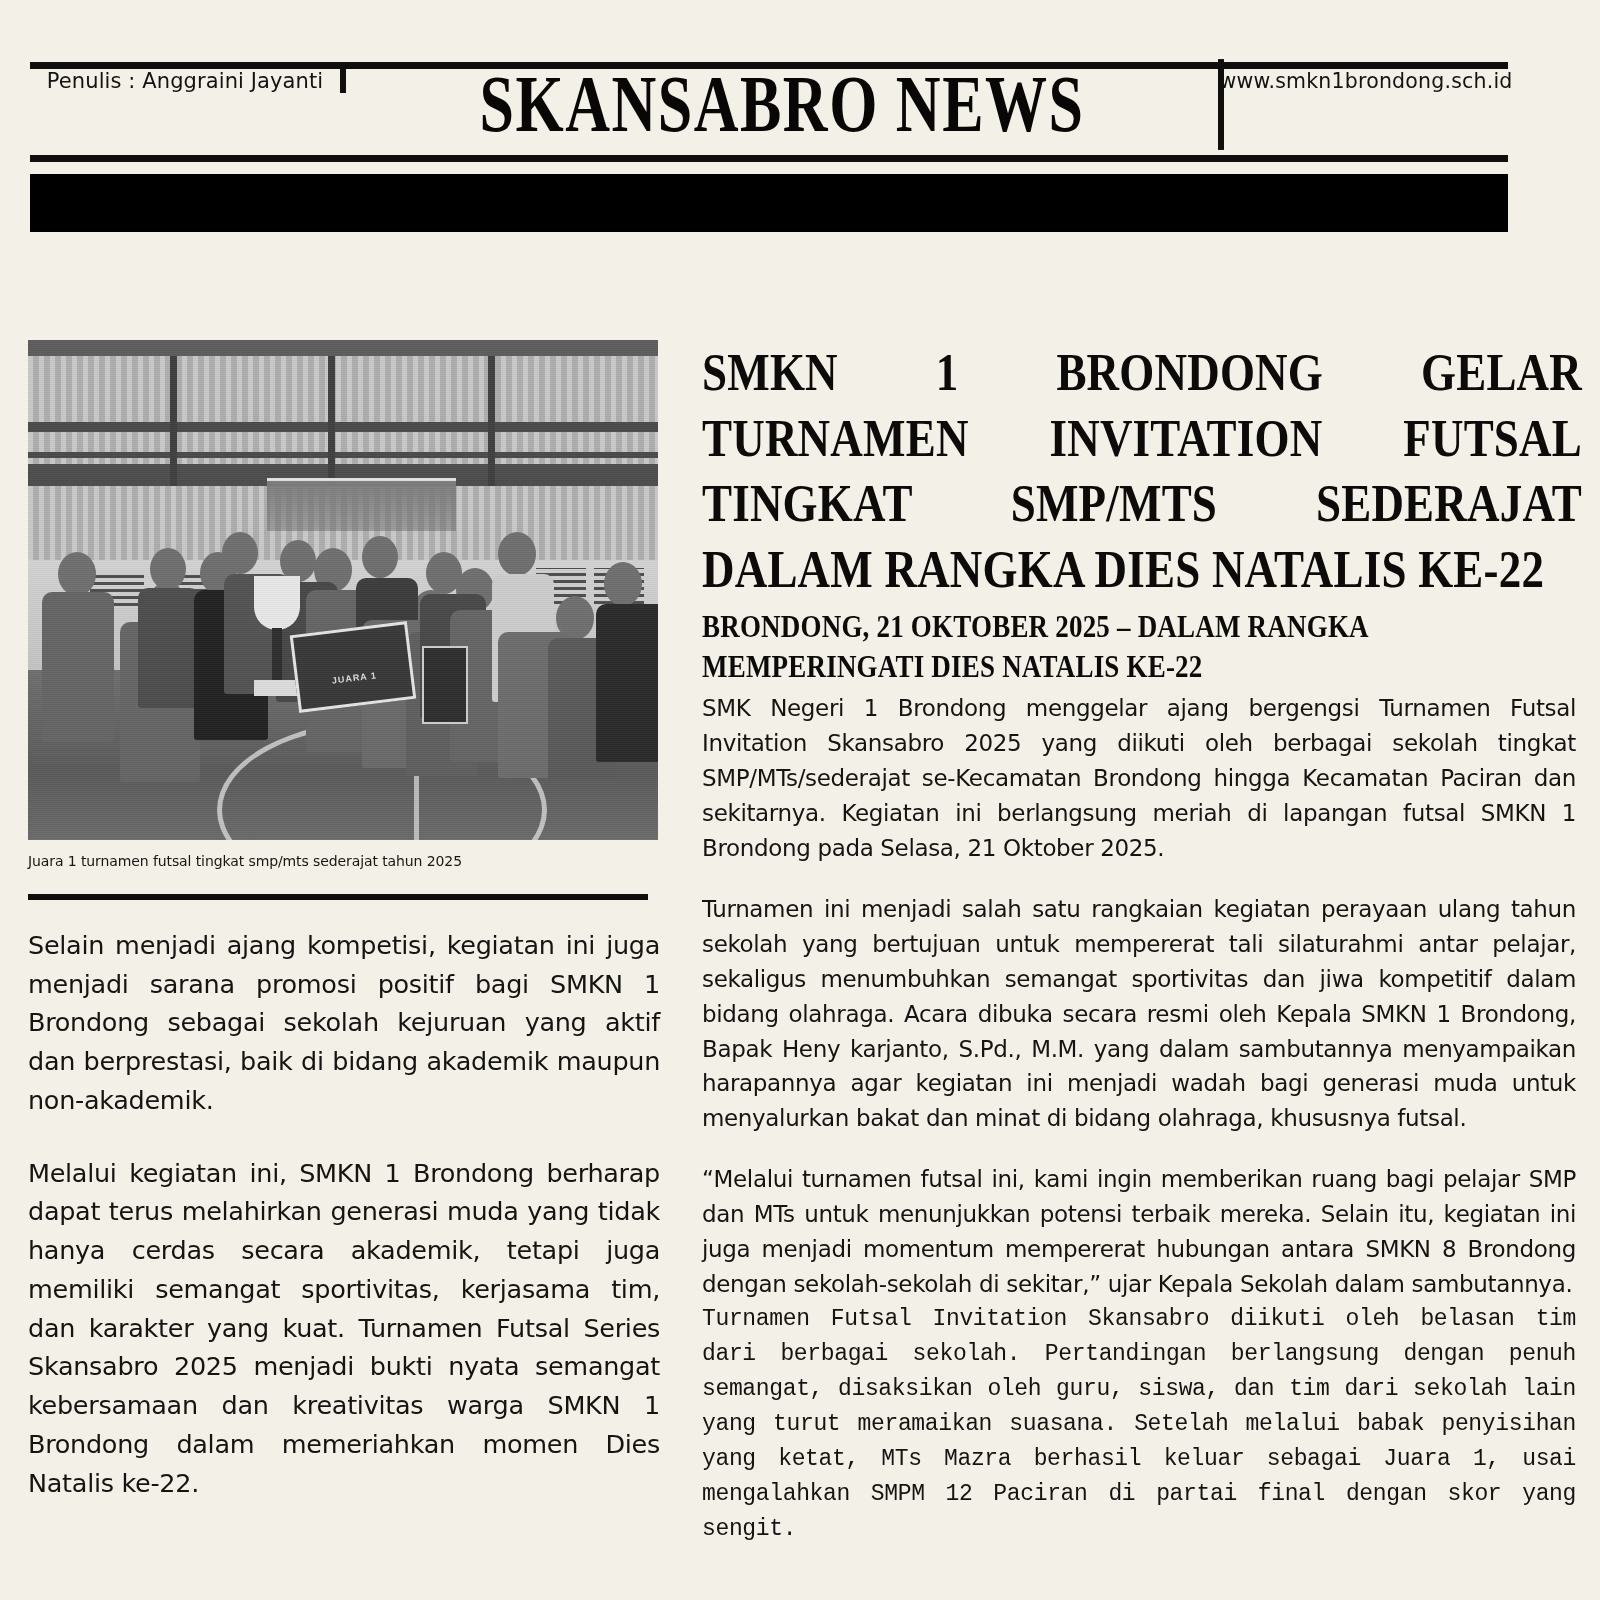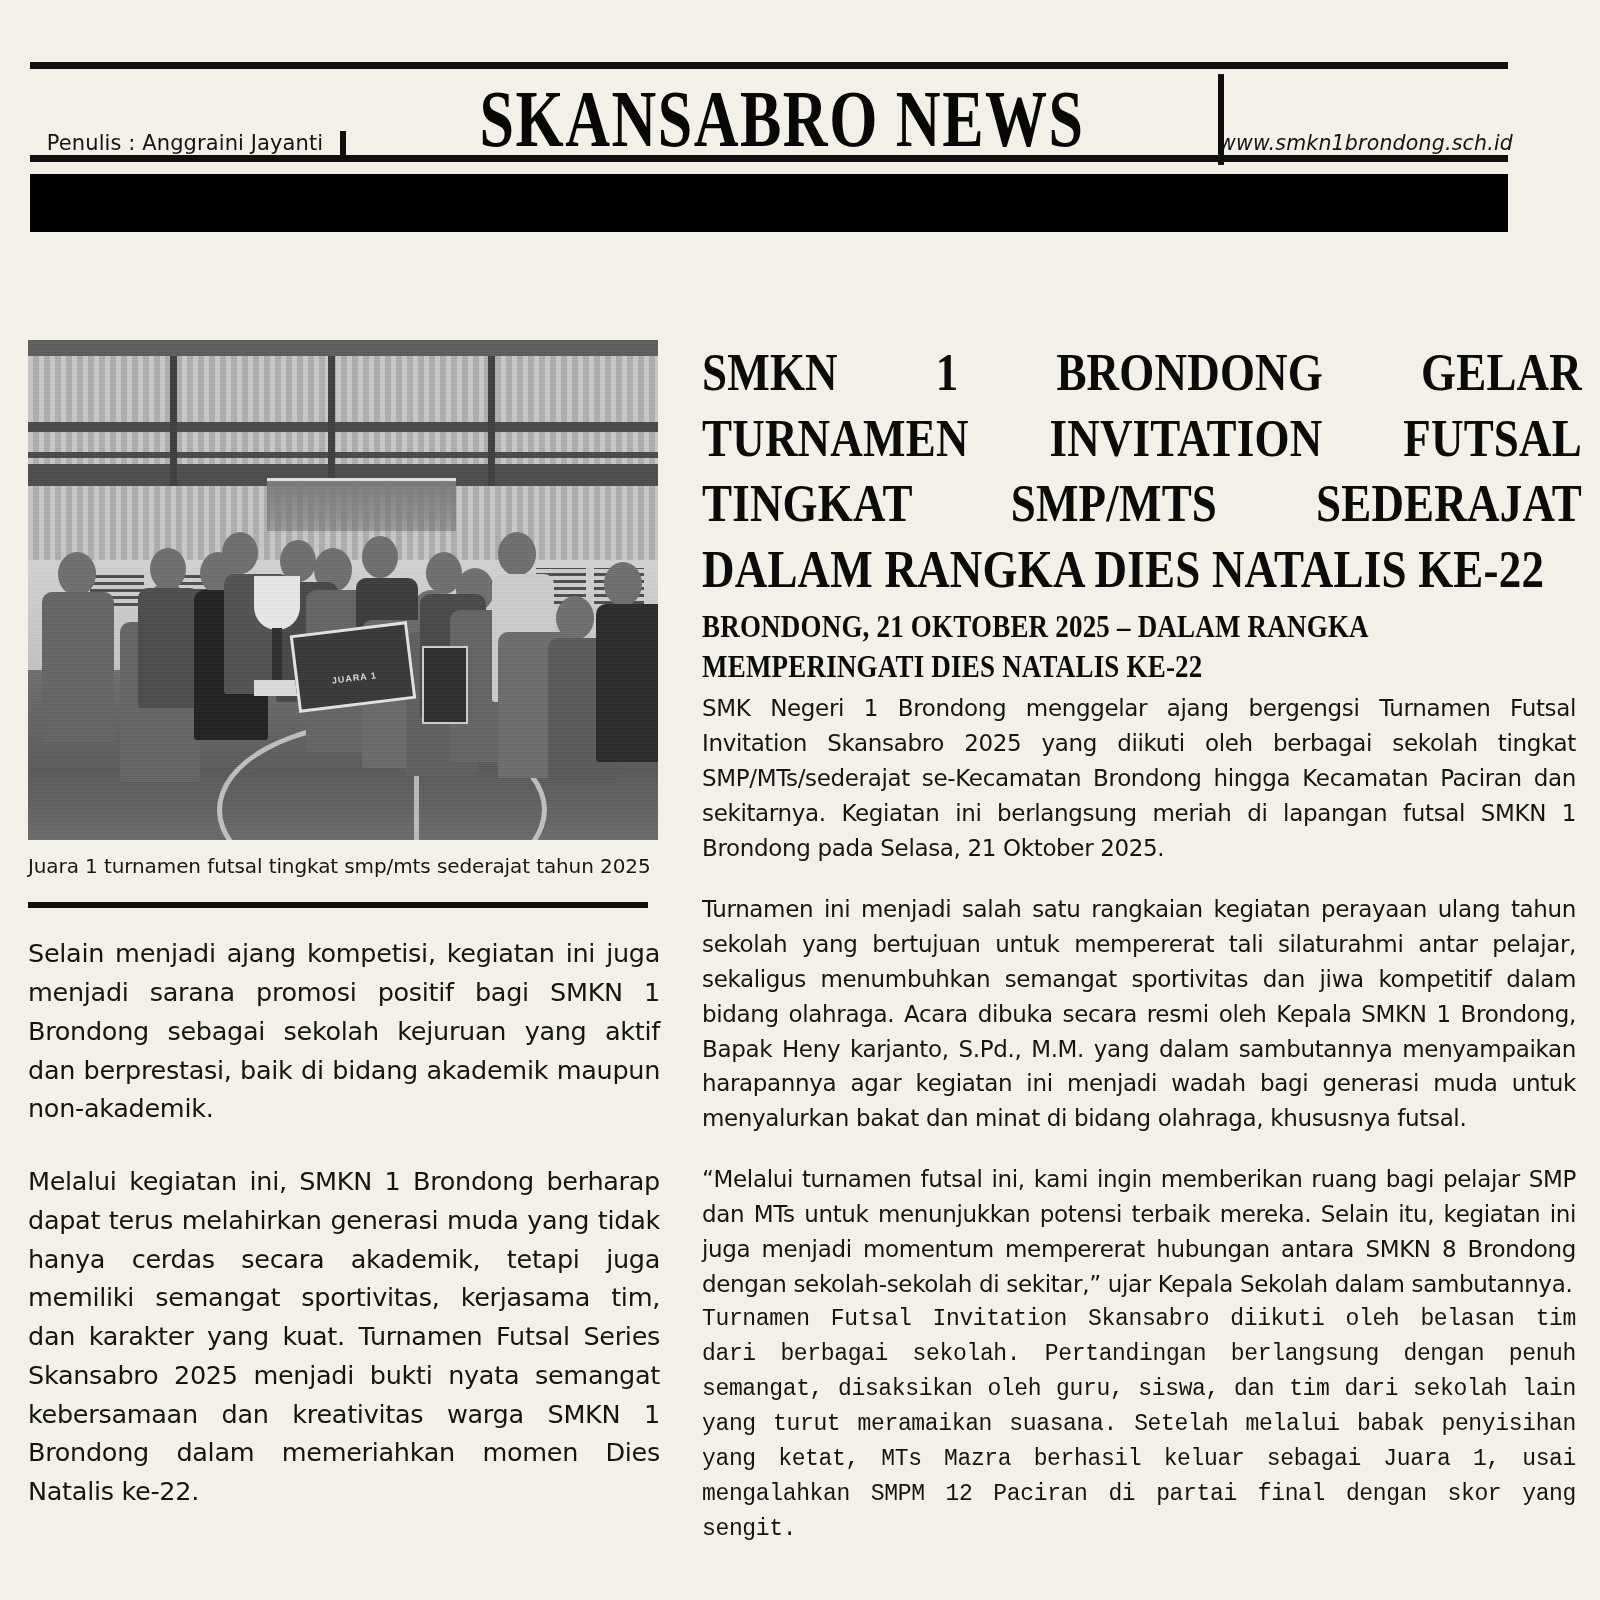--- a/index.html
+++ b/index.html
@@ -30,21 +30,21 @@
     top: 62px;
     width: 1478px;
   }
   .masthead-rule-top {
     height: 7px;
     background: #100f0d;
     width: 100%;
   }
   .masthead-row {
     display: flex;
-    align-items: flex-end;
+    align-items: flex-start;
     height: 86px;
   }
   .mh-cell {
     display: flex;
     align-items: center;
     justify-content: center;
     box-sizing: border-box;
   }
   .mh-author {
     width: 316px;
@@ -64,21 +64,20 @@
     letter-spacing: 1.5px;
     color: #080706;
     transform: scaleY(1.28);
   }
   .mh-site {
     width: 284px;
     font-size: 20.5px;
     letter-spacing: 0.2px;
     font-family: "DejaVu Sans", sans-serif;
     color: #141312;
-    font-style: italic;
   }
   .masthead-rule-bottom {
     height: 7px;
     background: #100f0d;
     width: 100%;
   }
   .black-bar {
     position: absolute;
     left: 30px;
     top: 174px;
@@ -212,21 +211,21 @@
     background-image:
       repeating-linear-gradient(0deg, rgba(255,255,255,.035) 0 1px, rgba(0,0,0,.035) 1px 2px);
     pointer-events: none;
   }
 
   
   .caption {
     width: 630px;
     margin-top: 12px;
     font-family: "DejaVu Sans", sans-serif;
-    font-size: 20px;
+    font-size: 14px;
     line-height: 1.42;
     color: #171614;
     letter-spacing: -0.1px;
   }
   .caption-rule {
     width: 620px;
     height: 6px;
     background: #100f0d;
     margin-top: 22px;
     margin-bottom: 26px;

